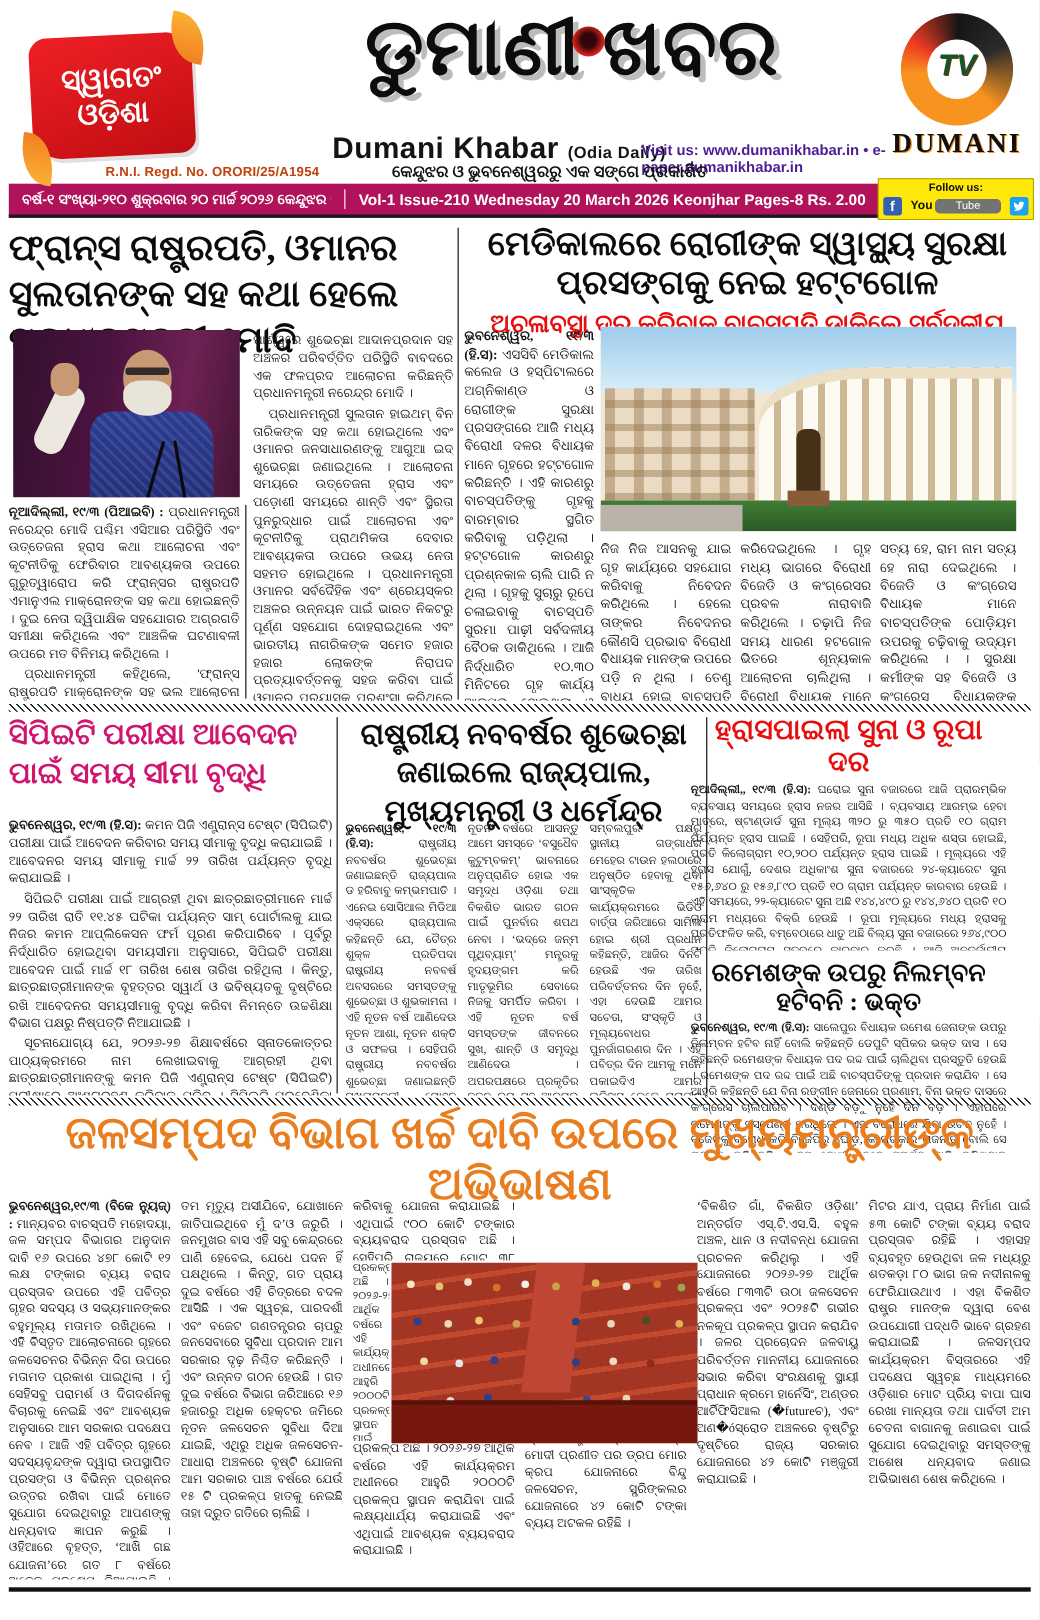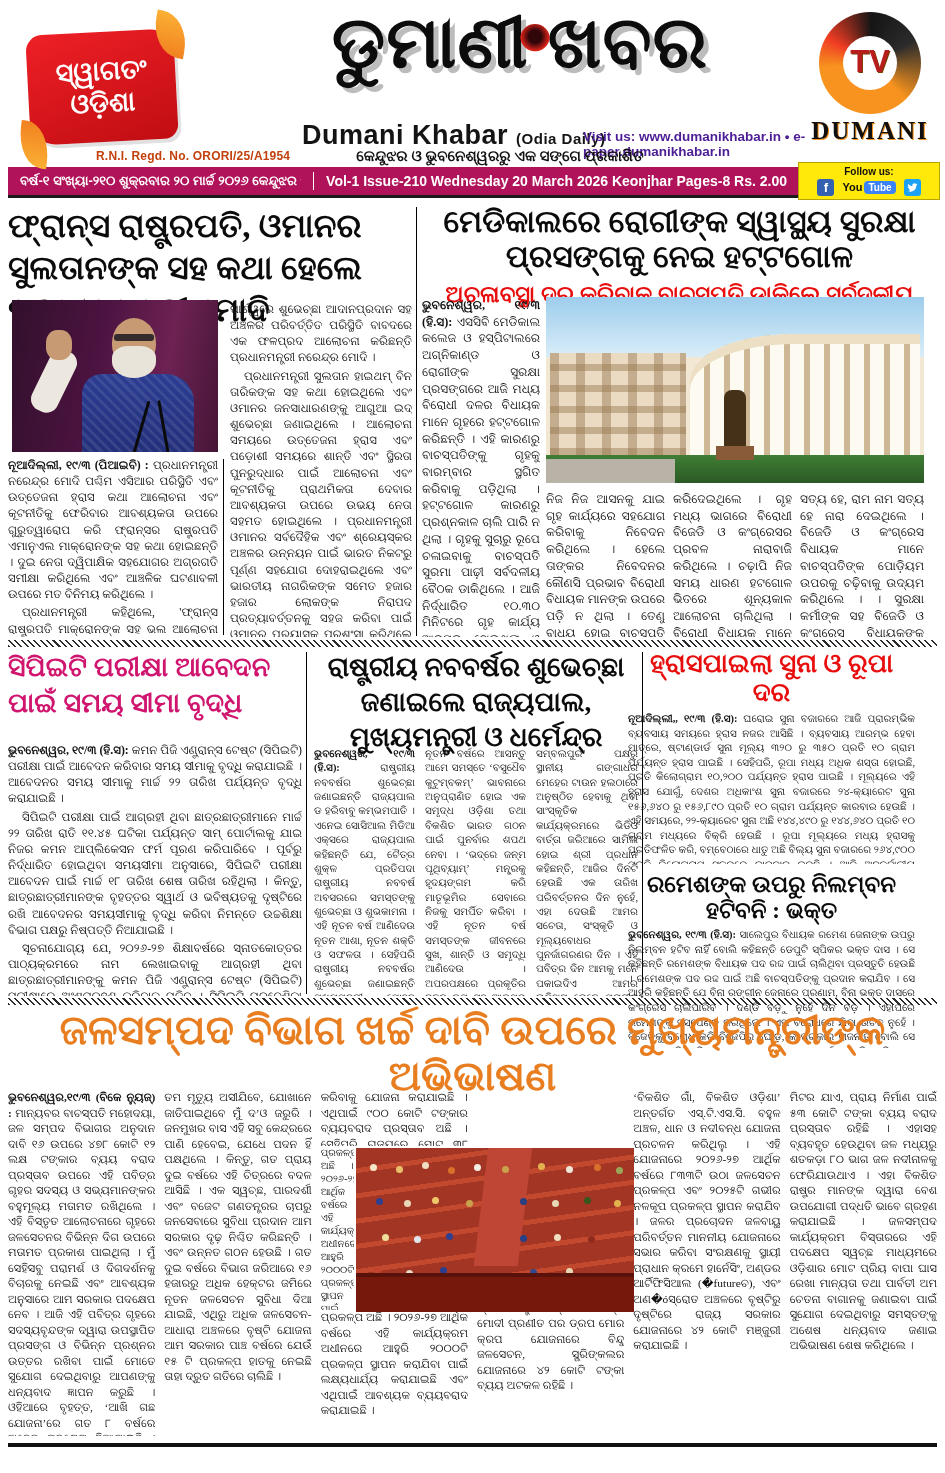--- a/index.html
+++ b/index.html
@@ -23,34 +23,34 @@
   .m-name{position:absolute;left:302px;top:120px;font-weight:bold;font-size:27px;color:#141414;
           font-family:"Liberation Sans",sans-serif;letter-spacing:.5px;}
   .m-name .suffix{font-size:15px;font-weight:bold;}
   .m-visit{position:absolute;left:583px;top:129px;font-size:13.5px;font-weight:bold;color:#4c1d95;
            font-family:"Liberation Sans",sans-serif;}
   .m-tagline{position:absolute;left:330px;top:148px;width:340px;text-align:center;font-size:15px;font-weight:bold;}
   .tv-wrap{position:absolute;left:800px;top:12px;width:140px;text-align:center;z-index:2;}
   .tv-circle{position:relative;margin:0 auto;width:102px;height:102px;border-radius:50%;
              background:conic-gradient(from 200deg,#f7931e 0 18%,#ef3c23 28%,#151515 45%,#2b2b2b 62%,#f7931e 82%,#f7931e);}
   .tv-circle::after{content:"";position:absolute;inset:24px;background:#fff;border-radius:50%;}
-  .tv-text{position:absolute;top:32px;left:50%;transform:translateX(-50%);z-index:2;color:#b91c1c;
-           font-weight:900;font-size:31px;font-family:"Liberation Sans",sans-serif;text-shadow:1px 1px 0 #7a3b00;}
+  .tv-text{position:absolute;top:32px;left:50%;transform:translateX(-50%);z-index:2;color:#14532d;
+           font-weight:900;font-size:27px;font-family:"Liberation Sans",sans-serif;text-shadow:1px 1px 0 #7a3b00;font-style:italic;}
   .tv-brand{margin-top:3px;font-weight:900;font-size:25px;letter-spacing:2px;color:#101010;
             font-family:"Liberation Serif",serif;text-shadow:1px 1px 0 #f7931e;}
   .follow{position:absolute;left:798px;top:162px;width:140px;height:36px;background:#ffe90a;border:1px solid #b7a400;
           display:flex;flex-direction:column;align-items:center;justify-content:center;z-index:4;
           font-family:"Liberation Sans",sans-serif;}
   .follow-label{font-size:10px;font-weight:bold;color:#101010;line-height:1;}
   .follow-icons{display:flex;align-items:center;gap:8px;margin-top:2px;}
   .icon-fb{width:17px;height:17px;background:#3462b0;color:#fff;border-radius:3px;display:flex;align-items:center;
            justify-content:center;font-size:13px;font-weight:bold;line-height:1;}
   .yt{display:flex;align-items:center;gap:2px;}
   .yt-you{font-weight:900;font-size:11px;color:#111;}
-  .yt-tube{background:#3b82f6;color:#fff;font-weight:700;font-size:10px;padding:1px 4px;border-radius:4px;line-height:1.1;}
+  .yt-tube{background:#737373;color:#fff;font-weight:400;font-size:10px;padding:1px 19px;border-radius:4px;line-height:1.1;}
   .icon-tw{width:17px;height:17px;background:#1da1f2;border-radius:3px;display:flex;align-items:center;justify-content:center;}
   
   .infobar{position:absolute;left:8px;top:167px;width:929px;height:31px;background:#b1135a;color:#fff;
            display:flex;align-items:center;font-family:"Liberation Sans",sans-serif;font-weight:bold;
            border-bottom:3px solid #1a1a1a;box-sizing:border-box;}
   .infobar-odia{padding-left:12px;font-size:13px;flex:1;white-space:nowrap;overflow:hidden;}
   .infobar-div{width:1px;height:18px;background:#fff;margin:0 12px;flex:none;}
   .infobar-en{font-size:14px;margin-right:150px;white-space:nowrap;}
   
   .body{font-size:11.8px;line-height:1.37;text-align:justify;overflow:hidden;}

